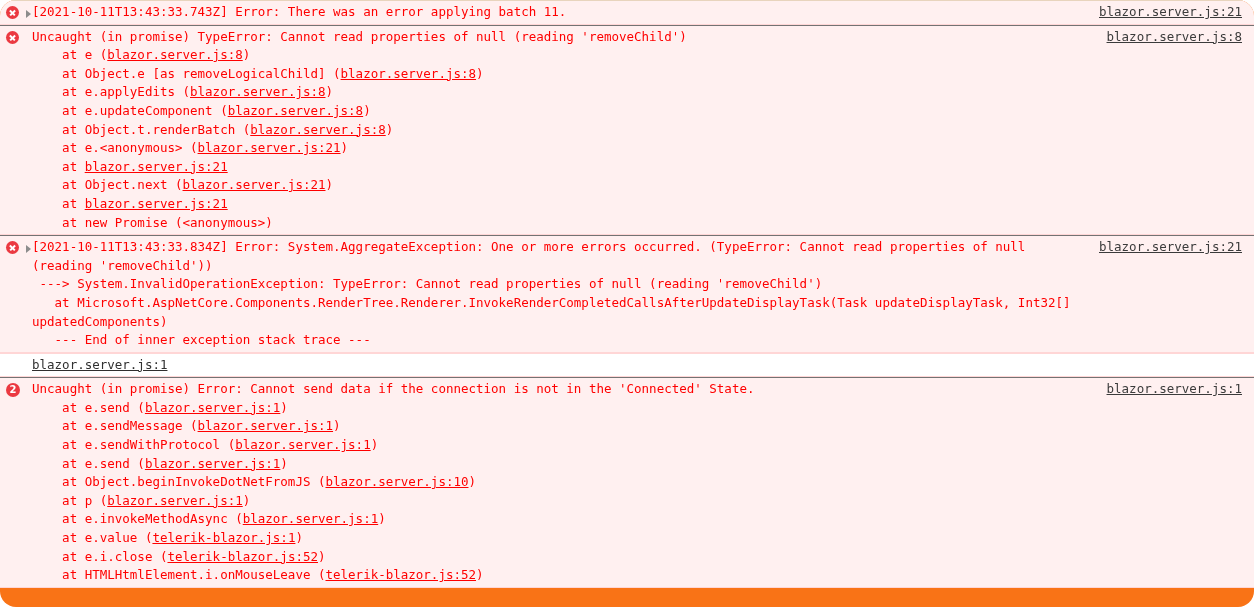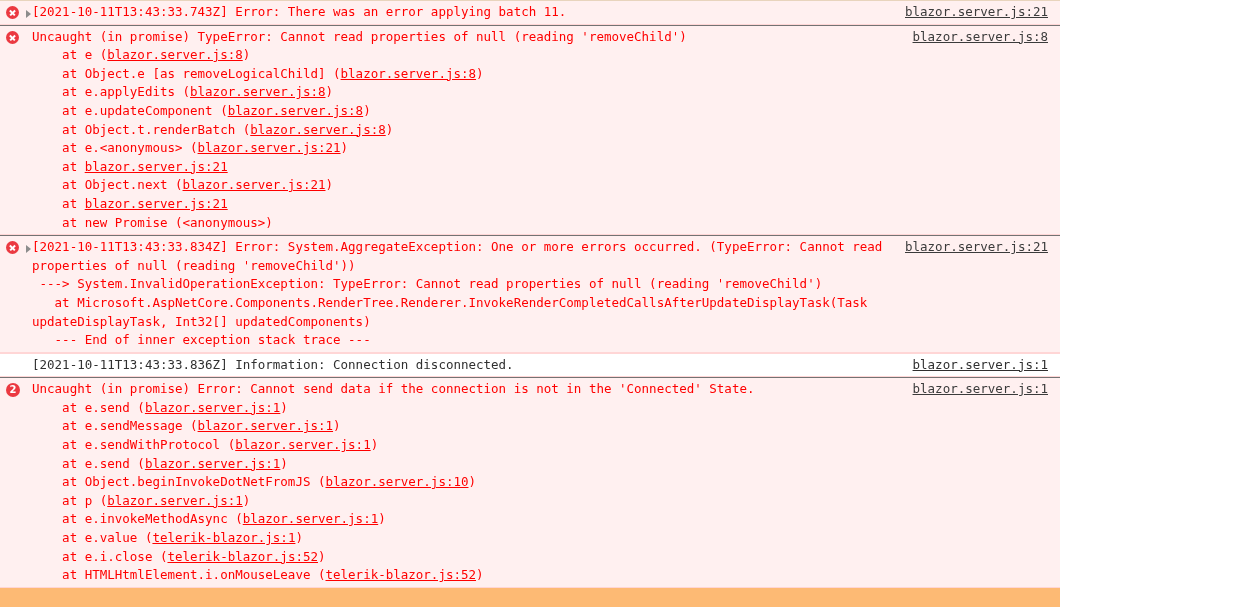--- a/index.html
+++ b/index.html
@@ -12,25 +12,26 @@
     overflow: hidden;
   }
   body {
     font-family: "DejaVu Sans Mono", "Liberation Mono", monospace;
     font-size: 12.5px;
     line-height: 18.6px;
     color: #ff0000;
     -webkit-font-smoothing: antialiased;
   }
   .console {
-    width: 1060px;
+    width: 1254px;
     height: 607px;
     overflow: hidden;
     position: relative;
-    background: #fdba74;
+    background: #f97316;
+    border-radius: 16px;
   }
 
   
   .msg {
     position: relative;
     display: flex;
     align-items: flex-start;
     box-sizing: border-box;
     padding: 2px 0 2px 0;
     min-height: 20px;
@@ -166,21 +167,20 @@
     <div class="msg error">
       <div class="gutter">
         <div class="err-icon"></div>
         <div class="disclosure"></div>
       </div>
       <div class="body"><span class="headline text">[2021-10-11T13:43:33.834Z] Error: System.AggregateException: One or more errors occurred. (TypeError: Cannot read properties of null (reading 'removeChild'))</span><span class="stack"><span class="hang"> ---&gt; System.InvalidOperationException: TypeError: Cannot read properties of null (reading 'removeChild')</span><span class="hang">   at Microsoft.AspNetCore.Components.RenderTree.Renderer.InvokeRenderCompletedCallsAfterUpdateDisplayTask(Task updateDisplayTask, Int32[] updatedComponents)</span><span class="hang">   --- End of inner exception stack trace ---</span></span></div>
       <div class="srclink">blazor.server.js:21</div>
     </div>
     <div class="msg info">
       <div class="gutter"></div>
-      <div class="body"><span class="headline text">[2021-10-11T13:43:33.836Z] Information: Connection disconnected.</span></div>
       <div class="srclink">blazor.server.js:1</div>
     </div>
     <div class="msg error">
       <div class="gutter">
         <div class="count-badge">2</div>
       </div>
       <div class="body"><span class="headline text">Uncaught (in promise) Error: Cannot send data if the connection is not in the 'Connected' State.</span><span class="stack"><span class="stack-line">    at e.send (<a class="inline-link">blazor.server.js:1</a>)</span><span class="stack-line">    at e.sendMessage (<a class="inline-link">blazor.server.js:1</a>)</span><span class="stack-line">    at e.sendWithProtocol (<a class="inline-link">blazor.server.js:1</a>)</span><span class="stack-line">    at e.send (<a class="inline-link">blazor.server.js:1</a>)</span><span class="stack-line">    at Object.beginInvokeDotNetFromJS (<a class="inline-link">blazor.server.js:10</a>)</span><span class="stack-line">    at p (<a class="inline-link">blazor.server.js:1</a>)</span><span class="stack-line">    at e.invokeMethodAsync (<a class="inline-link">blazor.server.js:1</a>)</span><span class="stack-line">    at e.value (<a class="inline-link">telerik-blazor.js:1</a>)</span><span class="stack-line">    at e.i.close (<a class="inline-link">telerik-blazor.js:52</a>)</span><span class="stack-line">    at HTMLHtmlElement.i.onMouseLeave (<a class="inline-link">telerik-blazor.js:52</a>)</span></span></div>
       <div class="srclink">blazor.server.js:1</div>
     </div>
   </div>

